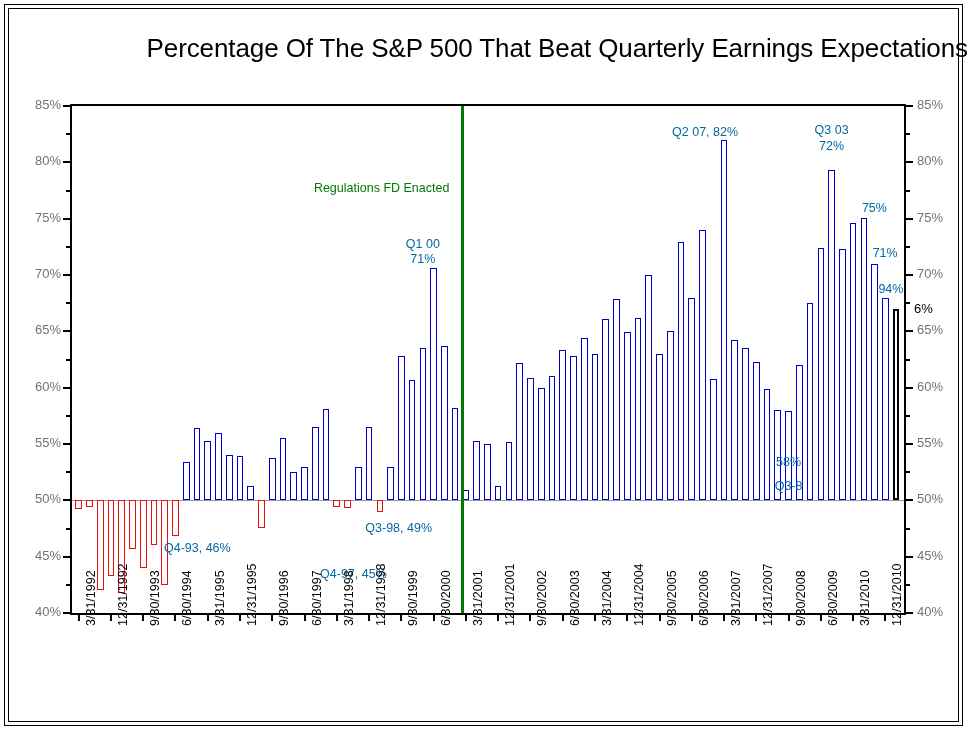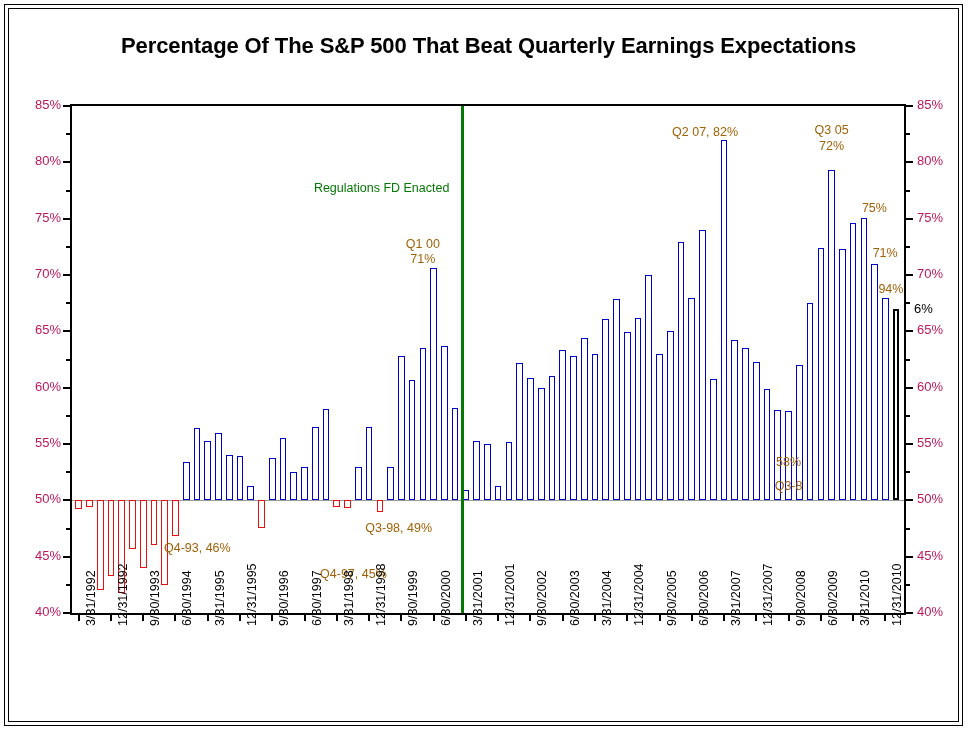--- a/index.html
+++ b/index.html
@@ -18,22 +18,22 @@
   }
   #inner{
     position:absolute;left:3px;top:3px;
     width:951px;height:714px;
     border:1px solid #000;
     background:#ffffff;
     box-sizing:border-box;
   }
   #title{
     position:absolute;left:0;top:24px;width:959px;
-    text-align:center;
-    font-size:22px;font-weight:bold;color:#000;
+    text-align:right;
+    font-size:26px;font-weight:normal;color:#000;
     letter-spacing:-0.1px;
   }
   #subtitle{
     position:absolute;left:0;top:56px;width:959px;
     text-align:center;
     font-size:13.5px;color:#000;
   }
   
   #plot{
     position:absolute;
@@ -48,34 +48,34 @@
   #plot .axis-top{position:absolute;left:-2px;top:-2px;width:836px;height:2px;background:#000;}
   #plot .axis-bottom{position:absolute;left:-2px;top:507px;width:836px;height:2px;background:#000;}
 
   .tick{position:absolute;background:#000;}
   .tick-major-l{left:-9px;width:8px;height:2px;}
   .tick-minor-l{left:-6px;width:5px;height:2px;}
   .tick-major-r{left:833px;width:8px;height:2px;}
   .tick-minor-r{left:833px;width:5px;height:2px;}
   .tick-x{top:508px;width:2px;height:7px;}
 
-  .ylab{position:absolute;font-size:13px;color:#be185d;white-space:nowrap;}
+  .ylab{position:absolute;font-size:13px;color:#737373;white-space:nowrap;}
   .ylab-l{text-align:right;width:46px;left:-57px;}
   .ylab-r{text-align:left;left:845px;}
 
   .baseline{position:absolute;left:0;width:832px;height:1px;background:#9a9a9a;}
 
   .bar{position:absolute;box-sizing:border-box;}
   .bar.up{border:1px solid #0000cc;background:#ffffff;}
   .bar.down{border:1.6px solid #e8100f;background:#ffffff;}
   .bar.black{border:2px solid #000000;background:#ffffff;}
 
   #fdline{position:absolute;top:0;width:3px;height:507px;background:#047804;}
 
-  .ann{position:absolute;font-size:12.5px;color:#a16207;white-space:nowrap;line-height:15px;}
+  .ann{position:absolute;font-size:12.5px;color:#0369a1;white-space:nowrap;line-height:15px;}
   .ann.center{text-align:center;}
   #fdlabel{position:absolute;font-size:12.5px;color:#047804;white-space:nowrap;}
   #blacknote{position:absolute;font-size:12.5px;color:#000;white-space:nowrap;line-height:17px;}
   #lab67{position:absolute;font-size:13px;color:#000;white-space:nowrap;}
 
   .xlab{
     position:absolute;
     font-size:12.5px;color:#000;
     white-space:nowrap;
     transform-origin:left top;
@@ -274,21 +274,21 @@
       <div id="fdlabel" style="left: 241.896px; top: 75.4867px;">Regulations FD Enacted</div>
 
       <div class="ann" id="ann-q4-93" style="top: 434.893px; left: 91.963px;">Q4-93, 46%</div>
       <div class="ann" id="ann-q4-97" style="top: 461px; left: 248.064px;">Q4-97, 45%</div>
       <div class="ann" id="ann-q3-98" style="top: 414.613px; left: 293.333px;">Q3-98, 49%</div>
       <div class="ann center" id="ann-q1-00-1" style="top: 130.693px; left: 290.871px; width: 120px;">Q1 00</div>
       <div class="ann center" id="ann-q1-00-2" style="top: 146.467px; left: 290.871px; width: 120px;">71%</div>
       <div class="ann" id="ann-q2-07" style="left: 600.047px; top: 19.1533px;">Q2 07, 82%</div>
       <div class="ann center" id="ann-q3-08-1" style="top: 333.493px; left: 656.585px; width: 120px; margin-top: 40px;">Q3-8</div>
       <div class="ann center" id="ann-q3-08-2" style="top: 349.267px; left: 656.585px; width: 120px;">58%</div>
-      <div class="ann center" id="ann-q3-09-1" style="top: 16.9px; left: 699.61px; width: 120px;">Q3 05</div>
+      <div class="ann center" id="ann-q3-09-1" style="top: 16.9px; left: 699.61px; width: 120px;">Q3 03</div>
       <div class="ann center" id="ann-q3-09-2" style="top: 32.6733px; left: 699.61px; width: 120px;">72%</div>
       <div class="ann" id="ann-75" style="left: 789.879px; top: 94.64px;">75%</div>
       <div class="ann" id="ann-71" style="left: 800.635px; top: 139.707px;">71%</div>
       <div class="ann" id="ann-68" style="left: 806.392px; top: 175.76px;">94%</div>
       <div id="lab67" style="left: 842px; top: 194.8px;">6%</div>
 
 
       <div id="xlabels">
           <div class="xlab" style="left: 11.6689px; top: 520px;">3/31/1992</div>
           <div class="xlab" style="left: 43.9378px; top: 520px;">12/31/1992</div>

